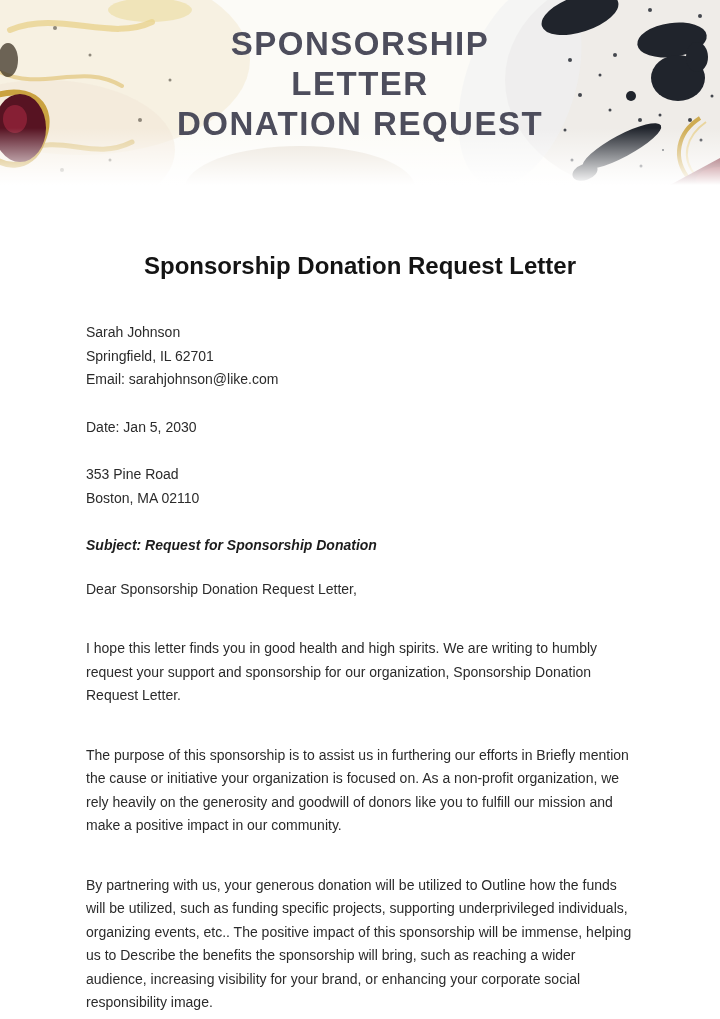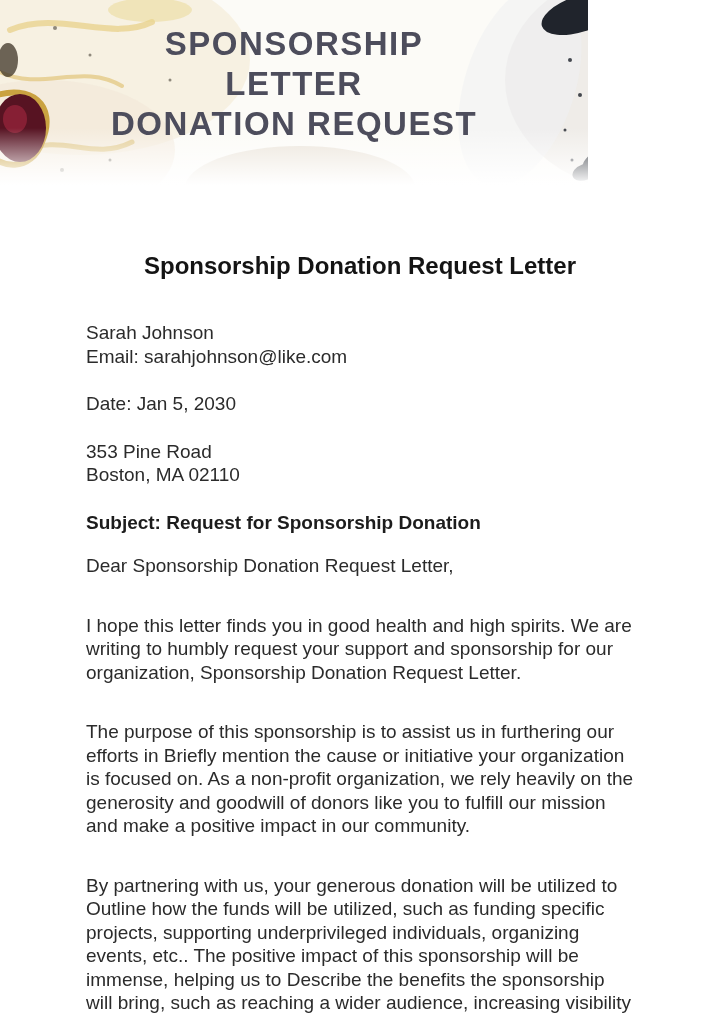--- a/index.html
+++ b/index.html
@@ -8,21 +8,21 @@
     width: 720px;
     height: 1019px;
     overflow: hidden;
     position: relative;
     font-family: "Liberation Sans", sans-serif;
     color: #272727;
   }
   
   .banner {
     position: relative;
-    width: 588px;
+    width: 720px;
     height: 185px;
     background: #fdba74;
     overflow: hidden;
   }
   .banner svg.texture {
     position: absolute;
     inset: 0;
     display: block;
   }
   .banner-title {
@@ -44,28 +44,28 @@
   }
   .letter-title {
     margin-top: 66px;
     text-align: center;
     font-size: 24px;
     line-height: 30px;
     font-weight: bold;
     color: #141414;
   }
   .block {
-    font-size: 19px;
+    font-size: 14px;
     line-height: 23.5px;
     color: #2b2b2b;
   }
   .sender-block   { margin-top: 40px; }
   .date-block     { margin-top: 24px; }
   .recipient-block{ margin-top: 24px; }
-  .subject-block  { margin-top: 24px; font-weight: bold; color: #1c1c1c; }
+  .subject-block  { margin-top: 24px; font-weight: bold; color: #1c1c1c; font-style: italic; }
   .salutation-block { margin-top: 20px; }
   .paragraph { margin-top: 36px; }
 </style>
 </head>
 <body>
 
 <div class="banner">
   <svg class="texture" width="720" height="185" viewBox="0 0 720 185" aria-hidden="true">
     <defs>
       <linearGradient id="fade" x1="0" y1="0" x2="0" y2="1">
@@ -137,20 +137,21 @@
     <div>DONATION REQUEST</div>
   </div>
 </div>
 
 <div class="letter">
 
   <h1 class="letter-title">Sponsorship Donation Request Letter</h1>
 
   <div class="block sender-block">
     <div>Sarah Johnson</div>
+    <div>Springfield, IL 62701</div>
     <div>Email: sarahjohnson@like.com</div>
   </div>
 
   <div class="block date-block">Date: Jan 5, 2030</div>
 
   <div class="block recipient-block">
     <div>353 Pine Road</div>
     <div>Boston, MA 02110</div>
   </div>
 

